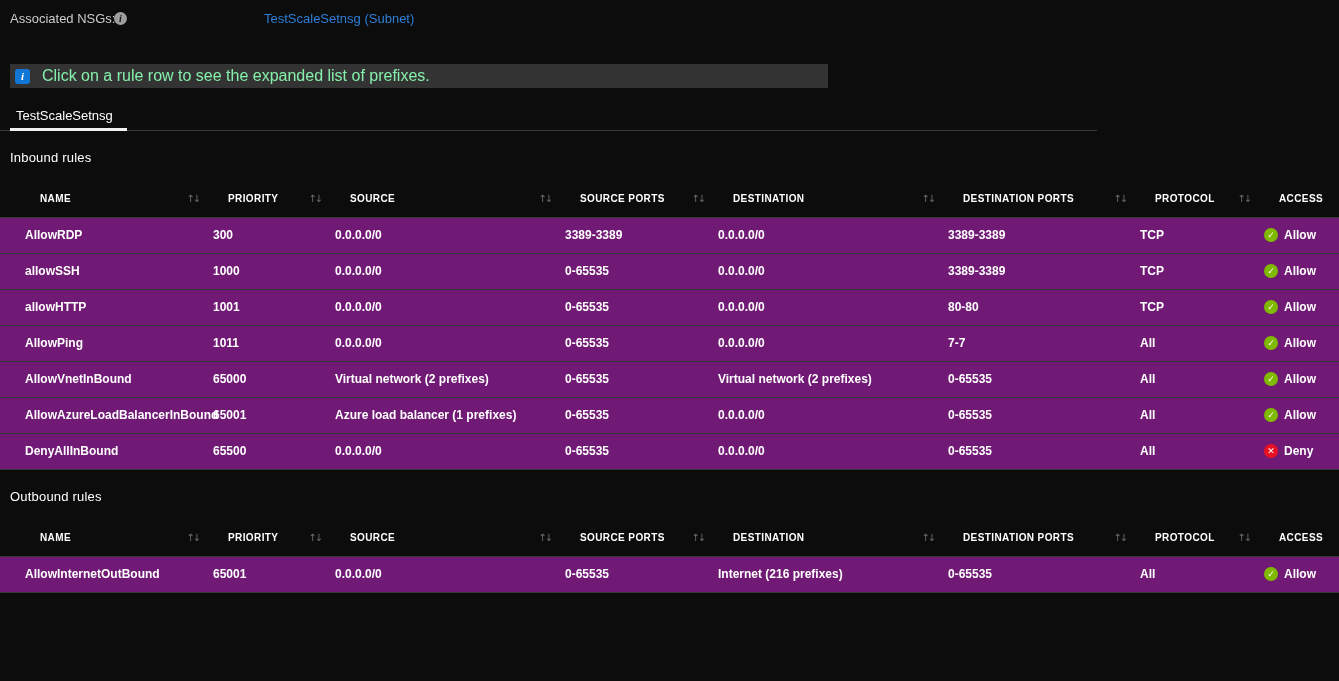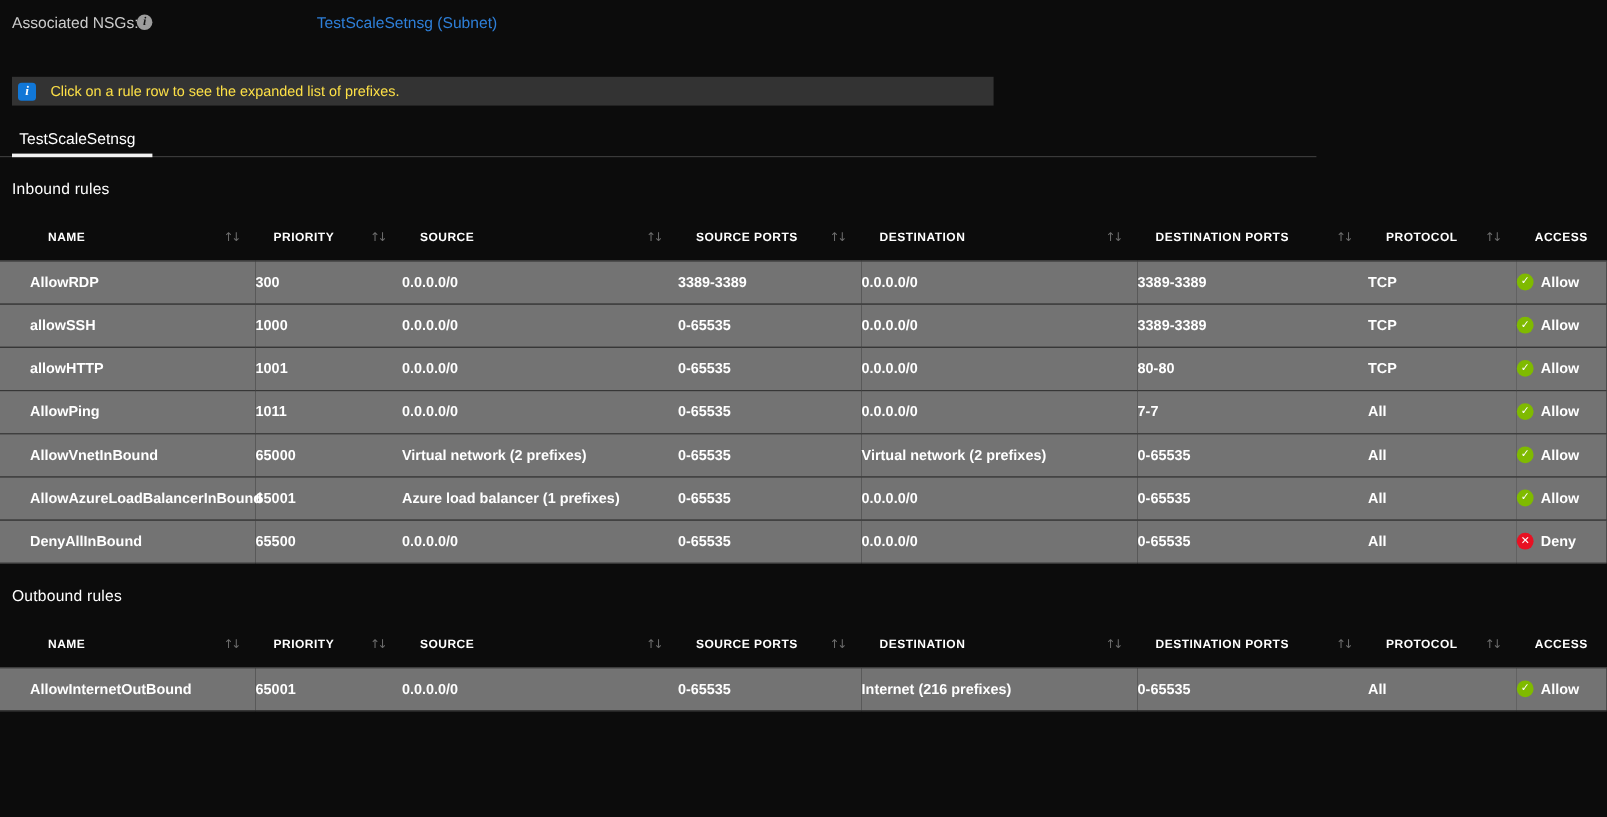--- a/index.html
+++ b/index.html
@@ -43,21 +43,21 @@
   .banner-icon {
     width: 15px; height: 15px; margin-left: 5px;
     border-radius: 3px;
     background: var(--info-blue, #1177d7);
     color: #ffffff;
     font-family: "Liberation Serif", serif;
     font-size: 11px; font-weight: bold; font-style: italic;
     display: flex; align-items: center; justify-content: center;
     flex: 0 0 auto;
   }
-  .banner-text { margin-left: 12px; font-size: 12px; color: #fde047; }
+  .banner-text { margin-left: 12px; font-size: 16px; color: #86efac; }
 
   
   .tabbar {
     position: absolute; left: 0; top: 104px;
     width: 1097px; height: 27px;
     border-bottom: 1px solid #3a3a3a;
   }
   .tab {
     position: absolute; left: 10px; top: 0; height: 27px;
     padding: 4px 6px 0 6px;
@@ -93,21 +93,21 @@
     font-size: 10px; font-weight: 700; color: #ffffff;
     letter-spacing: 0.4px;
   }
   .th-inner { display: flex; align-items: center; justify-content: space-between; padding-right: 14px; margin-left: 15px; }
   .sort-icon {
     font-family: "DejaVu Sans", sans-serif;
     font-size: 10px; color: #6e6e6e; letter-spacing: -2px;
     font-weight: 400;
   }
 
-  tbody tr { border-top: 1px solid #373737; background: #737373; cursor: pointer; }
+  tbody tr { border-top: 1px solid #373737; background: #701a75; cursor: pointer; }
   tbody tr:last-child { border-bottom: 1px solid #373737; }
   tbody td { font-size: 12px; font-weight: 700; color: #ffffff; }
 
   .access-cell { display: flex; align-items: center; gap: 6px; }
   .access-icon {
     width: 14px; height: 14px; border-radius: 50%;
     display: flex; align-items: center; justify-content: center;
     font-family: "DejaVu Sans", sans-serif;
     font-size: 9px; color: #ffffff; font-weight: 700;
     flex: 0 0 auto;

